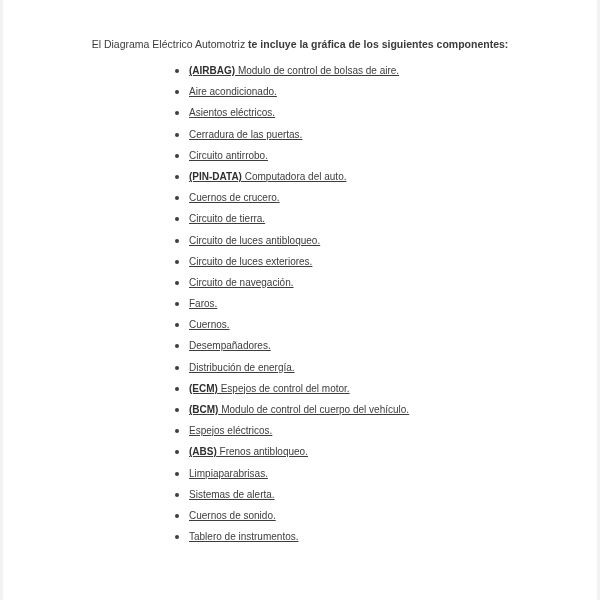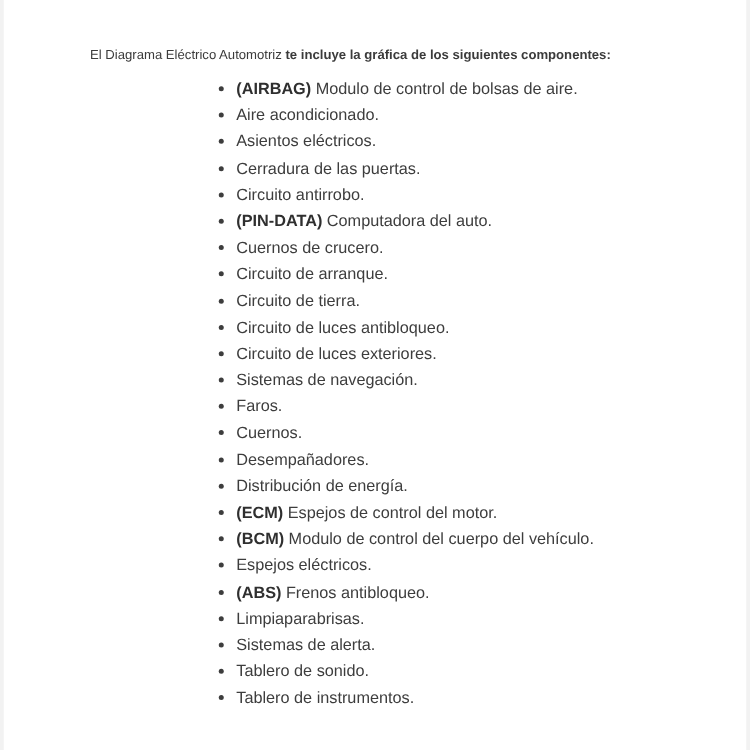--- a/index.html
+++ b/index.html
@@ -41,42 +41,44 @@
     position: absolute;
     left: 0;
     top: 0;
     width: 600px;
     padding: 36px 62px 0 62px;
     box-sizing: border-box;
   }
   .heading {
     font-size: 10.5px;
     line-height: 17px;
+    text-align: center;
     color: #3b3b3b;
     margin: 0 0 12px 0;
     padding: 0 10px;
   }
   .heading .h-normal {
     font-weight: 400;
   }
   .heading .h-bold {
     font-weight: 700;
   }
   ul.component-list {
     list-style: none;
     margin: 0;
     padding: 0 0 0 113px;
   }
   ul.component-list li {
     position: relative;
-    font-size: 13px;
+    font-size: 10px;
     line-height: 12px;
     padding: 0 0 0 14px;
     margin: 0 0 9.2px 0;
     color: #3d3d3d;
+    text-decoration: underline;
   }
   ul.component-list li::before {
     content: "";
     position: absolute;
     left: 0;
     top: 4px;
     width: 4px;
     height: 4px;
     border-radius: 50%;
     background: #3d3d3d;
@@ -103,33 +105,32 @@
     </p>
 
     <ul class="component-list">
         <li><span class="code">(AIRBAG)</span><span class="txt"> Modulo de control de bolsas de aire.</span></li>
         <li><span class="txt">Aire acondicionado.</span></li>
         <li><span class="txt">Asientos eléctricos.</span></li>
         <li><span class="txt">Cerradura de las puertas.</span></li>
         <li><span class="txt">Circuito antirrobo.</span></li>
         <li><span class="code">(PIN-DATA)</span><span class="txt"> Computadora del auto.</span></li>
         <li><span class="txt">Cuernos de crucero.</span></li>
-        <li><span class="txt">Circuito de arranque.</span></li>
         <li><span class="txt">Circuito de tierra.</span></li>
         <li><span class="txt">Circuito de luces antibloqueo.</span></li>
         <li><span class="txt">Circuito de luces exteriores.</span></li>
-        <li><span class="txt">Sistemas de navegación.</span></li>
+        <li><span class="txt">Circuito de navegación.</span></li>
         <li><span class="txt">Faros.</span></li>
         <li><span class="txt">Cuernos.</span></li>
         <li><span class="txt">Desempañadores.</span></li>
         <li><span class="txt">Distribución de energía.</span></li>
         <li><span class="code">(ECM)</span><span class="txt"> Espejos de control del motor.</span></li>
         <li><span class="code">(BCM)</span><span class="txt"> Modulo de control del cuerpo del vehículo.</span></li>
         <li><span class="txt">Espejos eléctricos.</span></li>
         <li><span class="code">(ABS)</span><span class="txt"> Frenos antibloqueo.</span></li>
         <li><span class="txt">Limpiaparabrisas.</span></li>
         <li><span class="txt">Sistemas de alerta.</span></li>
-        <li><span class="txt">Tablero de sonido.</span></li>
+        <li><span class="txt">Cuernos de sonido.</span></li>
         <li><span class="txt">Tablero de instrumentos.</span></li>
       </ul>
 
   </div>
 </div>
 
 </body></html>

